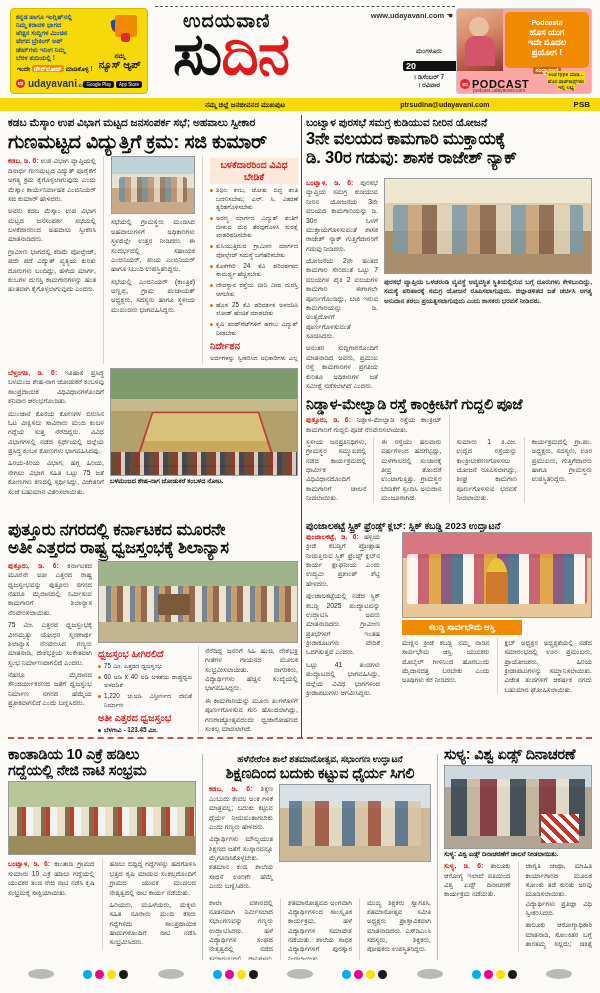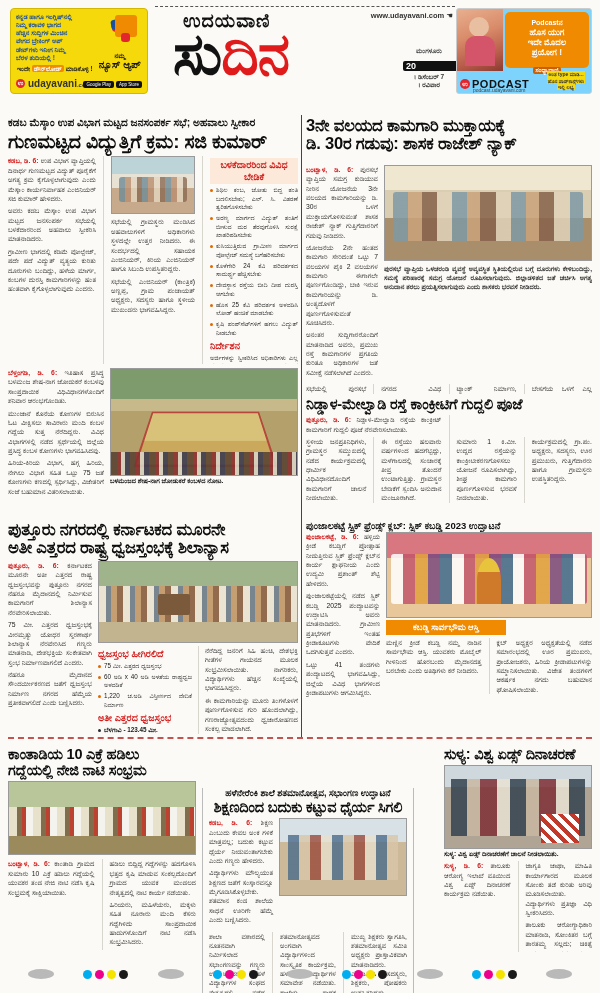--- a/index.html
+++ b/index.html
@@ -32,21 +32,21 @@
   .title{position:absolute;left:18px;top:18px;font-size:58px;font-weight:bold;line-height:1;letter-spacing:-1px;}
   .title .black{color:#121212;}
   .title .red{color:#e01b1b;}
   .site{position:absolute;right:2px;top:4px;font-size:7.5px;font-weight:bold;color:#333;}
   .datebox{position:absolute;right:0px;top:40px;width:52px;text-align:center;}
   .datebox .city{font-size:6.5px;font-weight:bold;color:#444;}
   .yearpill{background:#111;border-radius:2px;color:#fff;font-weight:bold;font-size:9px;padding:0 3px;display:inline-block;margin:1px 0;}
   .yearpill .yy{color:#f6d90b;padding-left:47px;}
   .datebox .d{font-size:6.5px;font-weight:bold;color:#333;}
 
-  .ad-right{position:absolute;top:2px;right:8px;width:136px;height:86px;background:#7dd3fc;border:1px solid #ccc;border-radius:3px;overflow:hidden;}
+  .ad-right{position:absolute;top:2px;right:8px;width:136px;height:86px;background:#fca5a5;border:1px solid #ccc;border-radius:3px;overflow:hidden;}
   .host-photo{position:absolute;left:0;top:0;width:46px;height:62px;background:linear-gradient(160deg,#e8b090 0%,#d98c6a 40%,#b75c4a 75%,#8a3a30 100%);}
   .host-photo:before{content:"";position:absolute;left:12px;top:8px;width:20px;height:20px;border-radius:50%;background:#e8bfa0;}
   .host-photo:after{content:"";position:absolute;left:8px;top:27px;width:30px;height:30px;border-radius:10px 10px 0 0;background:#d4556a;}
   .pod-box{position:absolute;left:48px;top:3px;width:84px;height:56px;background:#f08a00;border-radius:5px;color:#fff;text-align:center;padding-top:3px;}
   .pod-box .en{font-weight:bold;font-size:11px;}
   .pod-box .en span{font-size:7px;}
   .pod-box .kn{font-weight:bold;font-size:8.5px;line-height:1.2;}
   .pod-tag{display:inline-block;background:#c95f00;font-size:6px;font-weight:bold;border-radius:2px;padding:0 3px;margin-top:2px;}
   .pod-logo{position:absolute;left:3px;bottom:3px;display:flex;align-items:center;gap:2px;}
   .pod-logo .circ{width:10px;height:10px;border-radius:50%;background:#e3262d;color:#fff;font-size:6px;font-weight:bold;display:flex;align-items:center;justify-content:center;}
@@ -179,20 +179,25 @@
       </div>
       <div class="pod-url">podcast.udayavani.com</div>
       <div class="pod-side">
         <span class="y">ಅಂತ type ಮಾಡಿ...</span><br>
         <span class="y">ಹೊಸ ಪಾಡ್‌ಕಾಸ್ಟ್‌ಗಳು</span><br>
         <span class="y">ಇಲ್ಲಿ ಲಭ್ಯ</span>
       </div>
     </div>
   </div>
 
+  <div id="strip">
+    <span class="slogan">ನಮ್ಮ ಜಿಲ್ಲೆ ಜನಜೀವನದ ಮುಖಪುಟ</span>
+    <span class="email">ptrsudina@udayavani.com</span>
+    <span class="code">PSB</span>
+  </div>
 
   <div class="vsep-article"></div>
 
   <div class="article" style="left:8px;top:116px;width:290px;height:248px;">
     <div class="kicker">ಕಡಬ ಮೆಸ್ಕಾಂ ಉಪ ವಿಭಾಗ ಮಟ್ಟದ ಜನಸಂಪರ್ಕ ಸಭೆ; ಅಹವಾಲು ಸ್ವೀಕಾರ</div>
     <div class="headline h19" style="margin:2px 0 4px 0;">ಗುಣಮಟ್ಟದ ವಿದ್ಯುತ್ತಿಗೆ ಕ್ರಮ: ಸಜಿ ಕುಮಾರ್</div>
     <div class="cols body-text">
       <div class="col" style="max-width:92px;">
         <p><span class="dateline">ಕಡಬ, ಡಿ. 6:</span> <span>ಉಪ ವಿಭಾಗ ವ್ಯಾಪ್ತಿಯಲ್ಲಿ ದಿನಾರ್ಧ ಗುಣಮಟ್ಟದ ವಿದ್ಯುತ್ ಪೂರೈಕೆಗೆ ಅಗತ್ಯ ಕ್ರಮ ಕೈಗೊಳ್ಳಲಾಗುವುದು ಎಂದು ಮೆಸ್ಕಾಂ ಕಾರ್ಯನಿರ್ವಾಹಕ ಎಂಜಿನಿಯರ್ ಸಜಿ ಕುಮಾರ್ ಹೇಳಿದರು.</span></p>
         <div>
@@ -219,20 +224,21 @@
             <li>ಹೊಸ 25 ಕೆವಿ ಪರಿವರ್ತಕ ಅಳವಡಿಸಿ ಲೋಡ್ ಹಂಚಿಕೆ ಮಾಡಬೇಕು</li>
             <li>ಕೃಷಿ ಪಂಪ್‌ಸೆಟ್‌ಗಳಿಗೆ ಹಗಲು ವಿದ್ಯುತ್ ನೀಡಬೇಕು</li>
           </ul>
         <div class="redbox-title">ನಿರ್ದೇಶನ</div>
         <p style="font-size:6.3px;line-height:1.35;margin:0;text-align:justify;">ಅರ್ಜಿಗಳನ್ನು ಸ್ವೀಕರಿಸಿದ ಅಧಿಕಾರಿಗಳು ಎಲ್ಲ ಬೇಡಿಕೆಗಳನ್ನು ನಿಗದಿತ ಅವಧಿಯೊಳಗೆ ಪರಿಶೀಲಿಸಿ ಕ್ರಮ ಕೈಗೊಳ್ಳುವಂತೆ ನಿರ್ದೇಶನ ನೀಡಿದರು.</p>
       </div>
     </div>
   </div>
 
   <div class="article" style="left:306px;top:116px;width:286px;height:278px;">
+    <div class="kicker">ಬಂಟ್ವಾಳ ಪುರಸಭೆ ಸಮಗ್ರ ಕುಡಿಯುವ ನೀರಿನ ಯೋಜನೆ</div>
     <div class="headline h17">3ನೇ ವಲಯದ ಕಾಮಗಾರಿ ಮುಕ್ತಾಯಕ್ಕೆ</div>
     <div class="headline h17" style="margin-bottom:12px;">ಡಿ. 30ರ ಗಡುವು: ಶಾಸಕ ರಾಜೇಶ್ ನ್ಯಾಕ್</div>
     <div style="display:flex;gap:6px;">
       <div class="body-text" style="width:72px;flex:none;">
         <p><span class="dateline">ಬಂಟ್ವಾಳ, ಡಿ. 6:</span> <span>ಪುರಸಭೆ ವ್ಯಾಪ್ತಿಯ ಸಮಗ್ರ ಕುಡಿಯುವ ನೀರಿನ ಯೋಜನೆಯ 3ನೇ ವಲಯದ ಕಾಮಗಾರಿಯನ್ನು ಡಿ. 30ರ ಒಳಗೆ ಮುಕ್ತಾಯಗೊಳಿಸುವಂತೆ ಶಾಸಕ ರಾಜೇಶ್ ನ್ಯಾಕ್ ಗುತ್ತಿಗೆದಾರರಿಗೆ ಗಡುವು ನೀಡಿದರು.</span></p>
         <div>
             <p>ಯೋಜನೆಯ 2ನೇ ಹಂತದ ಕಾಮಗಾರಿ ಸೇರಿದಂತೆ ಒಟ್ಟು 7 ವಲಯಗಳ ಪೈಕಿ 2 ವಲಯಗಳ ಕಾಮಗಾರಿ ಈಗಾಗಲೇ ಪೂರ್ಣಗೊಂಡಿದ್ದು, ಬಾಕಿ ಇರುವ ಕಾಮಗಾರಿಯನ್ನು ಡಿ. ಅಂತ್ಯದೊಳಗೆ ಪೂರ್ಣಗೊಳಿಸುವಂತೆ ಸೂಚಿಸಿದರು.</p>
             <p>ಅನಂತರ ಸುದ್ದಿಗಾರರೊಂದಿಗೆ ಮಾತನಾಡಿದ ಅವರು, ಪ್ರಮುಖ ರಸ್ತೆ ಕಾಮಗಾರಿಗಳ ಪ್ರಗತಿಯ ಕುರಿತೂ ಅಧಿಕಾರಿಗಳ ಜತೆ ಸಮೀಕ್ಷೆ ನಡೆಸಲಾಗಿದೆ ಎಂದರು.</p>
           </div>
       </div>
@@ -327,21 +333,21 @@
               <p>ನೆರೆದಿದ್ದ ಜನರಿಗೆ ಸಿಹಿ ಹಂಚಿ, ದೇಶಭಕ್ತಿ ಗೀತೆಗಳ ಗಾಯನದ ಮೂಲಕ ಸಂಭ್ರಮಿಸಲಾಯಿತು. ನಾಗರಿಕರು, ವಿದ್ಯಾರ್ಥಿಗಳು ಹೆಚ್ಚಿನ ಸಂಖ್ಯೆಯಲ್ಲಿ ಭಾಗವಹಿಸಿದ್ದರು.</p>
               <p>ಈ ಕಾಮಗಾರಿಯನ್ನು ಮೂರು ತಿಂಗಳೊಳಗೆ ಪೂರ್ಣಗೊಳಿಸುವ ಗುರಿ ಹೊಂದಲಾಗಿದ್ದು, ಗಣರಾಜ್ಯೋತ್ಸವದಂದು ಧ್ವಜಾರೋಹಣದ ಸಂಕಲ್ಪ ಮಾಡಲಾಗಿದೆ.</p>
             </div>
         </div>
       </div>
     </div>
   </div>
 
   <div class="article" style="left:306px;top:520px;width:286px;height:214px;">
     <div class="kicker" style="font-size:9.5px;">ಪುಂಜಾಲಕಟ್ಟೆ ಸ್ಪ್ರಿಕ್ ಫ್ರೆಂಡ್ಸ್ ಕ್ಲಬ್: ಸ್ಪ್ರಿಕ್ ಕಬಡ್ಡಿ 2023 ಉದ್ಘಾಟನೆ</div>
-    <div style="display:flex;gap:6px;">
+    <div style="display:flex;gap:22px;">
       <div class="body-text" style="width:74px;flex:none;">
         <p><span class="dateline">ಪುಂಜಾಲಕಟ್ಟೆ, ಡಿ. 6:</span> <span>ಹಳ್ಳಿಯ ಕ್ರೀಡೆ ಕಬಡ್ಡಿಗೆ ಪ್ರೋತ್ಸಾಹ ನೀಡುತ್ತಿರುವ ಸ್ಪ್ರಿಕ್ ಫ್ರೆಂಡ್ಸ್ ಕ್ಲಬ್‌ನ ಕಾರ್ಯ ಶ್ಲಾಘನೀಯ ಎಂದು ಉದ್ಯಮಿ ಪ್ರಶಾಂತ್ ಶೆಟ್ಟಿ ಹೇಳಿದರು.</span></p>
         <div>
             <p>ಪುಂಜಾಲಕಟ್ಟೆಯಲ್ಲಿ ನಡೆದ ಸ್ಪ್ರಿಕ್ ಕಬಡ್ಡಿ 2025 ಪಂದ್ಯಾಟವನ್ನು ಉದ್ಘಾಟಿಸಿ ಅವರು ಮಾತನಾಡಿದರು. ಗ್ರಾಮೀಣ ಪ್ರತಿಭೆಗಳಿಗೆ ಇಂತಹ ಕ್ರೀಡಾಕೂಟಗಳು ವೇದಿಕೆ ಒದಗಿಸುತ್ತವೆ ಎಂದರು.</p>
             <p>ಒಟ್ಟು 41 ತಂಡಗಳು ಪಂದ್ಯಾಟದಲ್ಲಿ ಭಾಗವಹಿಸಿದ್ದು, ಜಿಲ್ಲೆಯ ವಿವಿಧ ಭಾಗಗಳಿಂದ ಕ್ರೀಡಾಪಟುಗಳು ಆಗಮಿಸಿದ್ದರು.</p>
           </div>
       </div>
       <div style="flex:1;">
         <div class="photo ph-stage" style="width:100%;height:86px;"></div>
         <div class="cap-band orange" style="width:120px;margin-top:2px;">ಕಬಡ್ಡಿ ಸಾರ್ವಭೌಮ ಆಸ್ತಿ</div>
@@ -367,21 +373,21 @@
       <div class="col">
         <p><span class="dateline">ಬಂಟ್ವಾಳ, ಡಿ. 6:</span> <span>ಕಾಂತಾಡಿ ಗ್ರಾಮದ ಸುಮಾರು 10 ಎಕ್ರೆ ಹಡಿಲು ಗದ್ದೆಯಲ್ಲಿ ಯುವಕರ ತಂಡ ನೇಜಿ ನಾಟಿ ನಡೆಸಿ ಕೃಷಿ ಸಂಭ್ರಮಕ್ಕೆ ಸಾಕ್ಷಿಯಾಯಿತು.</span></p>
       </div>
       <div class="col body-text">
           <p style="margin:0 0 3px 0;">ಹಡಿಲು ಬಿದ್ದಿದ್ದ ಗದ್ದೆಗಳನ್ನು ಹದಗೊಳಿಸಿ ಭತ್ತದ ಕೃಷಿ ಮಾಡುವ ಸಂಕಲ್ಪದೊಂದಿಗೆ ಗ್ರಾಮದ ಯುವಕ ಮಂಡಲದ ನೇತೃತ್ವದಲ್ಲಿ ನಾಟಿ ಕಾರ್ಯ ನಡೆಯಿತು.</p>
           <p style="margin:0 0 3px 0;">ಹಿರಿಯರು, ಮಹಿಳೆಯರು, ಮಕ್ಕಳು ಸಹಿತ ನೂರಾರು ಮಂದಿ ಕೆಸರು ಗದ್ದೆಗಿಳಿದು ಸಾಂಪ್ರದಾಯಿಕ ಹಾಡುಗಳೊಂದಿಗೆ ನಾಟಿ ನಡೆಸಿ ಸಂಭ್ರಮಿಸಿದರು.</p>
         </div>
     </div>
   </div>
 
-  <div class="article" style="left:202px;top:788px;width:212px;height:206px;border-left:1px solid #bbb;border-right:1px solid #bbb;padding:0 6px;">
+  <div class="article" style="left:202px;top:754px;width:236px;height:206px;border-left:1px solid #bbb;border-right:1px solid #bbb;padding:0 6px;">
     <div class="kicker" style="font-size:9px;text-align:center;">ಹಳೆನೇರೆಂಕಿ ಶಾಲೆ ಶತಮಾನೋತ್ಸವ, ಸಭಾಂಗಣ ಉದ್ಘಾಟನೆ</div>
     <div class="headline h15" style="text-align:center;margin-bottom:3px;">ಶಿಕ್ಷಣದಿಂದ ಬದುಕು ಕಟ್ಟುವ ಧೈರ್ಯ ಸಿಗಲಿ</div>
     <div style="display:flex;gap:6px;">
       <div class="body-text" style="width:64px;flex:none;">
         <p><span class="dateline">ಕಡಬ, ಡಿ. 6:</span> <span>ಶಿಕ್ಷಣ ಎಂಬುದು ಕೇವಲ ಅಂಕ ಗಳಿಕೆ ಮಾತ್ರವಲ್ಲ; ಬದುಕು ಕಟ್ಟುವ ಧೈರ್ಯ ನೀಡುವಂತಾಗಬೇಕು ಎಂದು ಗಣ್ಯರು ಹೇಳಿದರು.</span></p>
         <div>
             <p>ವಿದ್ಯಾರ್ಥಿಗಳು ಮೌಲ್ಯಯುತ ಶಿಕ್ಷಣದ ಜತೆಗೆ ಸಂಸ್ಕಾರವನ್ನೂ ಮೈಗೂಡಿಸಿಕೊಳ್ಳಬೇಕು. ಶತಮಾನ ಕಂಡ ಶಾಲೆಯ ಸಾಧನೆ ಊರಿಗೇ ಹೆಮ್ಮೆ ಎಂದು ಬಣ್ಣಿಸಿದರು.</p>
           </div>
       </div>
       <div class="photo ph-class" style="flex:1;height:78px;"></div>

